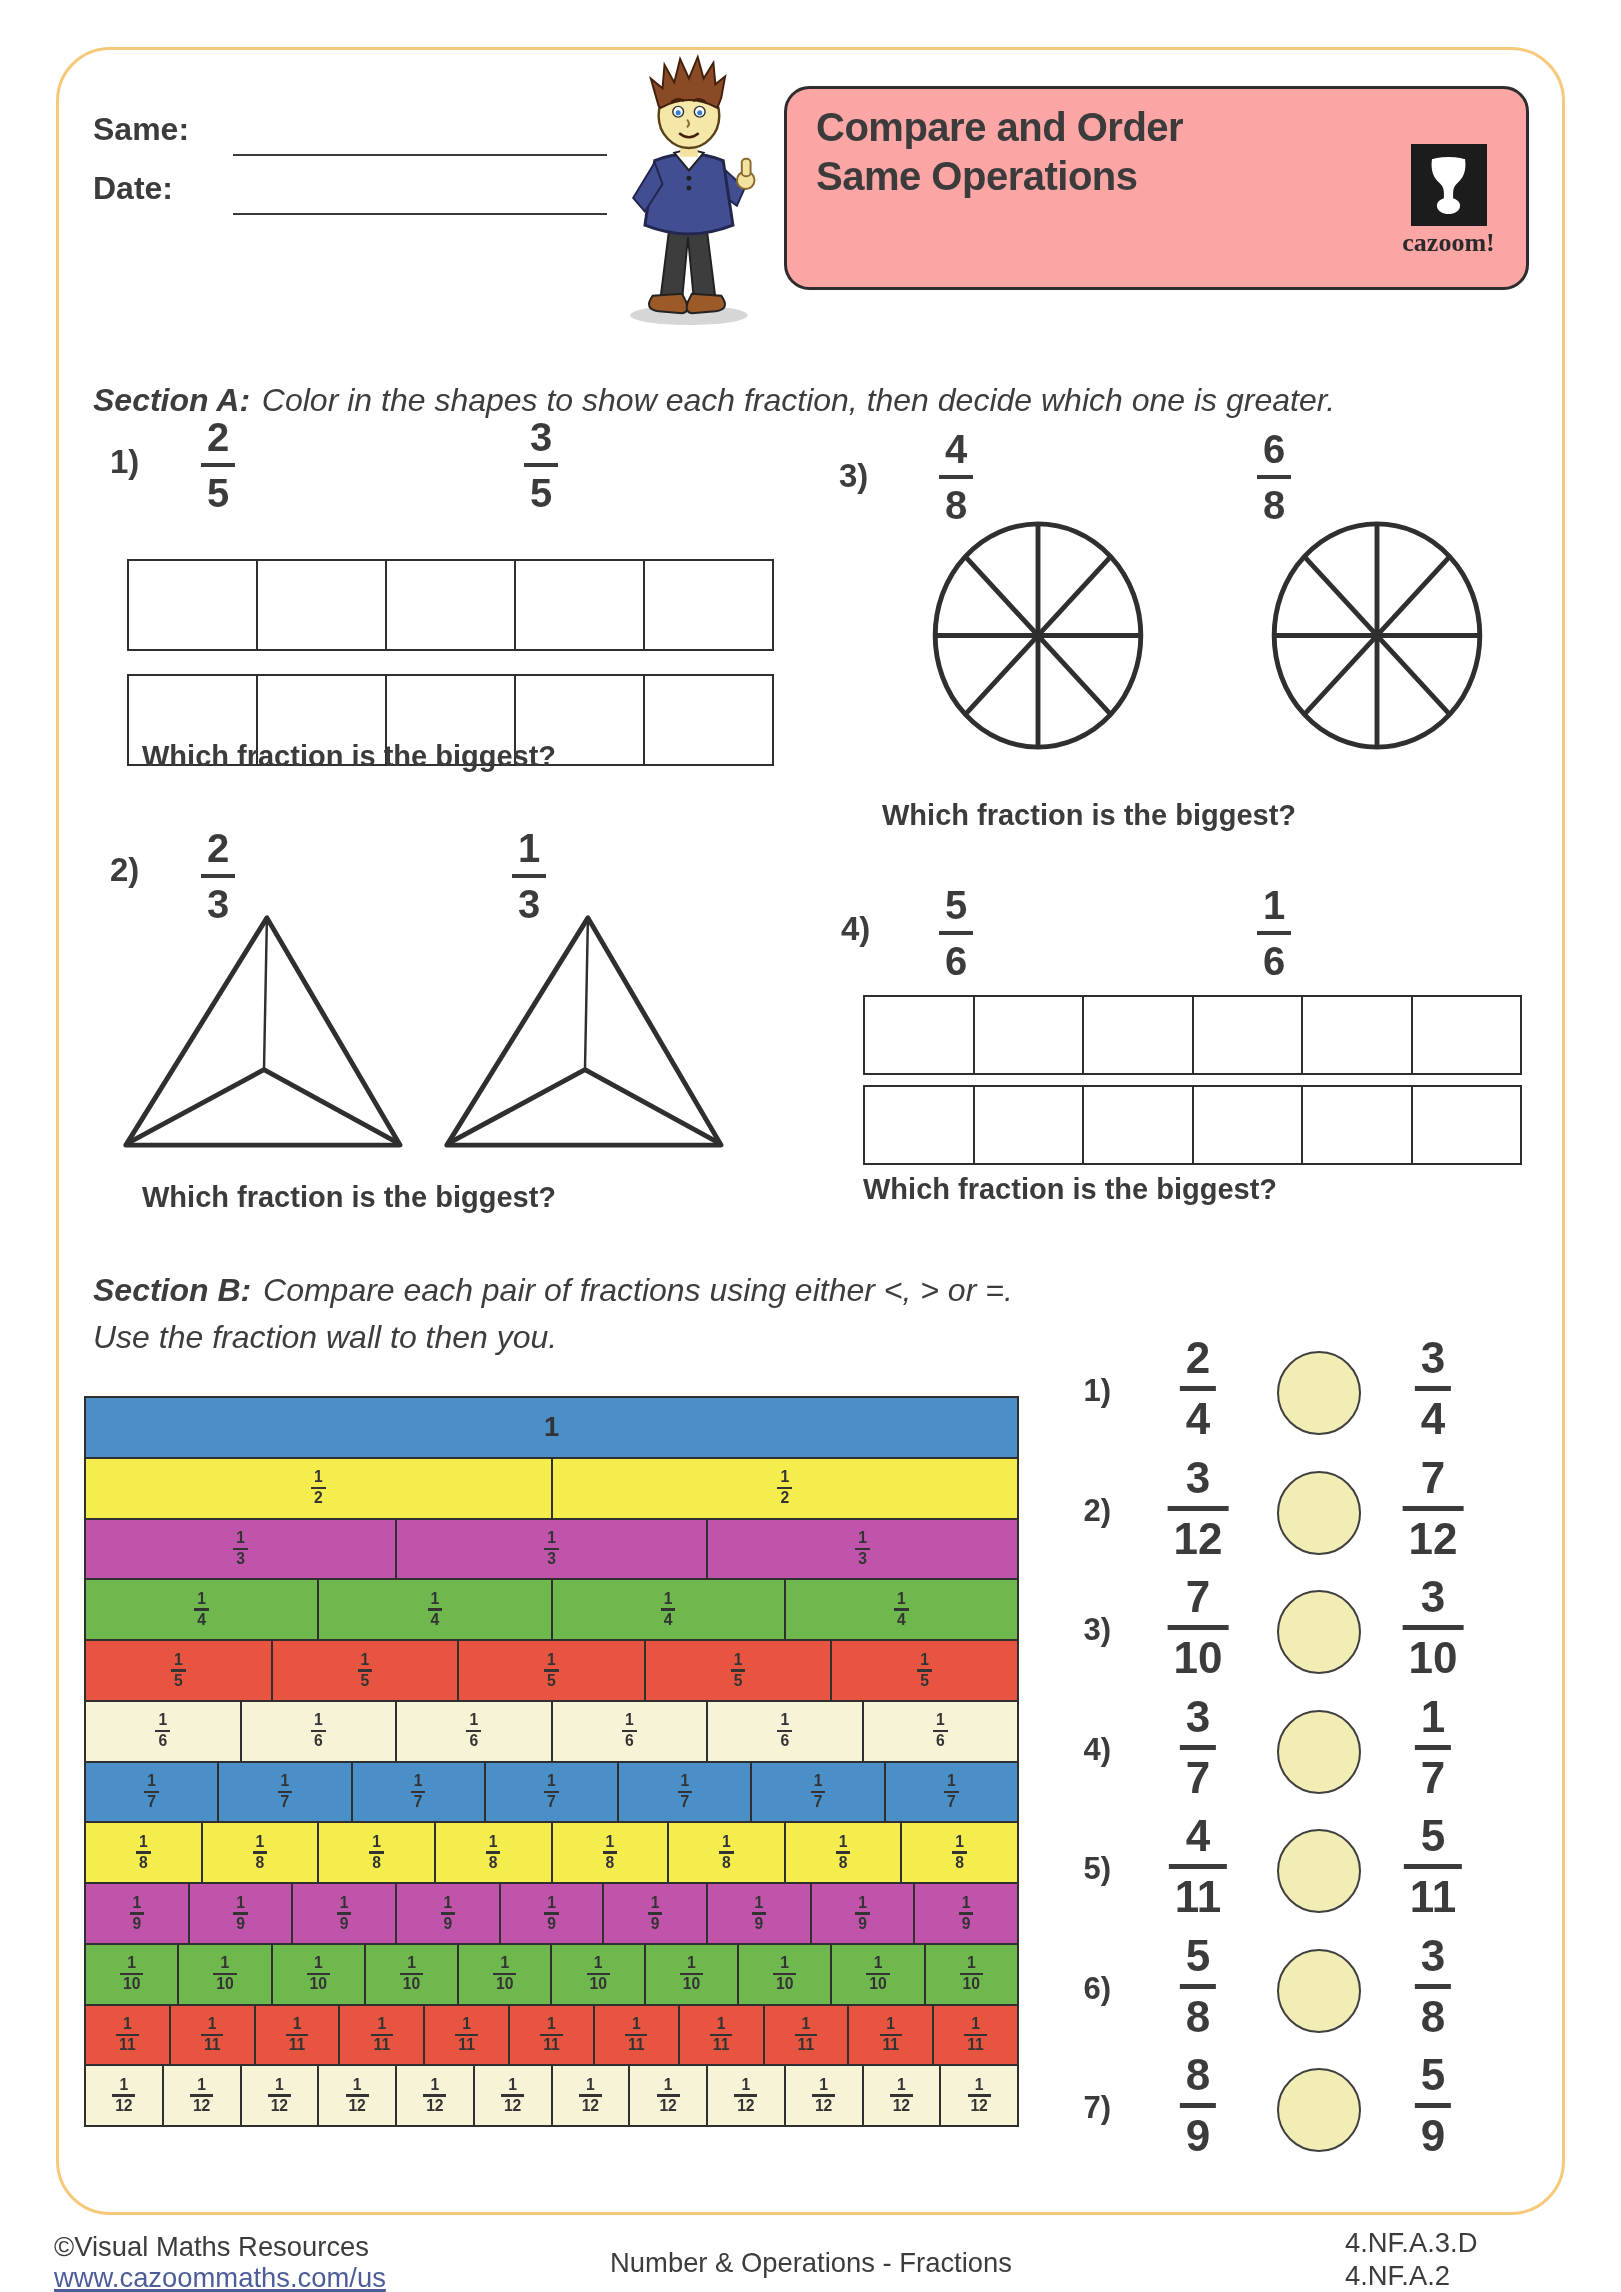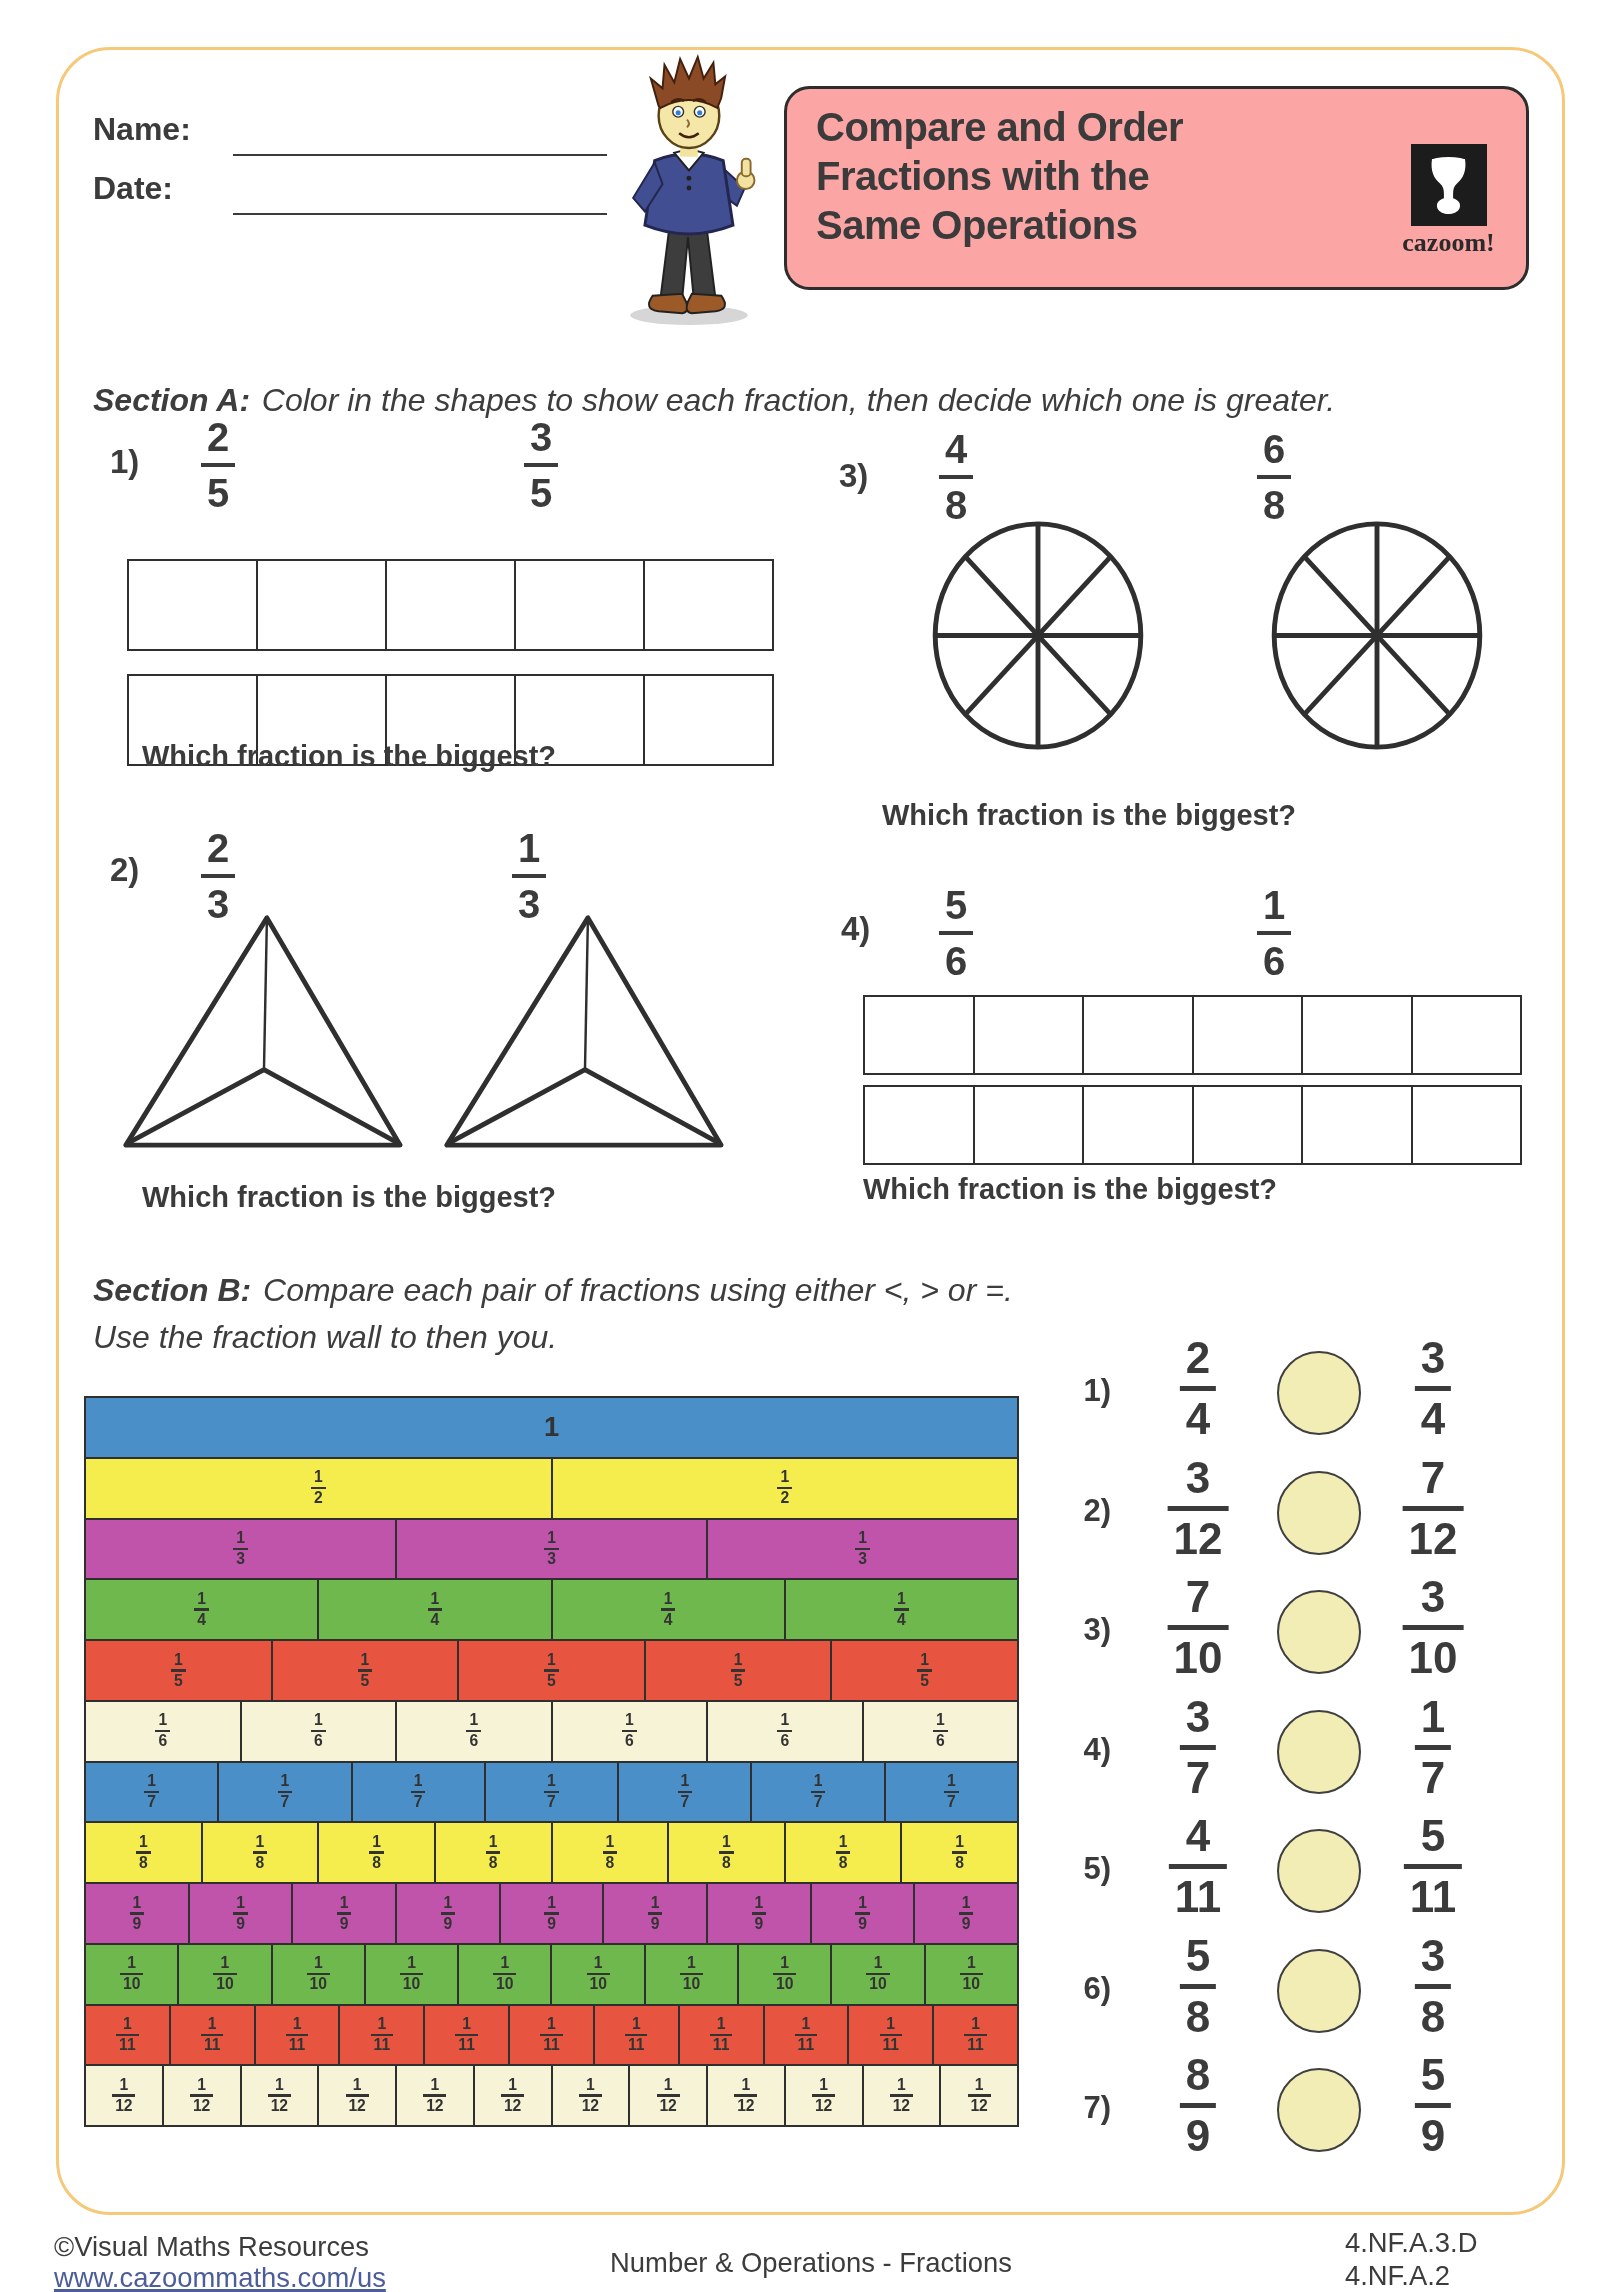--- a/index.html
+++ b/index.html
@@ -48,21 +48,21 @@
   .footlink{color:#4d5d99;text-decoration:underline;text-decoration-thickness:2.5px;}
   svg{display:block;}
 </style>
 </head>
 <body>
 
 <div class="page">
 
   <div class="abs frame"></div>
 
-  <div class="abs lbl" style="left:93px;top:111px">Name:</div>
+  <div class="abs lbl" style="left:93px;top:111px">Same:</div>
   <div class="abs wline" style="left:233px;top:154px;width:374px"></div>
   <div class="abs lbl" style="left:93px;top:170px">Date:</div>
   <div class="abs wline" style="left:233px;top:213px;width:374px"></div>
 
   <svg class="abs" style="left:596px;top:51px" width="181" height="279" viewBox="0 0 185 285">
     <ellipse cx="95" cy="270" rx="60" ry="10" fill="#cccccc" opacity="0.8"></ellipse>
     <path d="M76 172 L66 252 L88 254 L94 190 L100 254 L122 252 L112 172 Z" fill="#3d3d3d" stroke="#222" stroke-width="2"></path>
     <path d="M58 250 q-10 14 6 16 l24 2 q8 -1 4 -12 l-4 -8 z" fill="#9c5a28" stroke="#222" stroke-width="2"></path>
     <path d="M128 250 q10 14 -6 16 l-24 2 q-8 -1 -4 -12 l4 -8 z" fill="#9c5a28" stroke="#222" stroke-width="2"></path>
     <path d="M128 118 L152 140 L144 158 L122 142 Z" fill="#414e91" stroke="#23264f" stroke-width="2"></path>
@@ -82,21 +82,20 @@
     <circle cx="106" cy="63" r="2.6" fill="#2f7fd6"></circle>
     <path d="M77 52 q7 -5 13 -1" stroke="#43200c" stroke-width="2.5" fill="none"></path>
     <path d="M99 51 q7 -4 13 1" stroke="#43200c" stroke-width="2.5" fill="none"></path>
     <path d="M93 70 q4 4 0 8" stroke="#8a6a30" stroke-width="2" fill="none"></path>
     <path d="M85 84 q10 8 20 0" stroke="#43200c" stroke-width="2.5" fill="none"></path>
   </svg>
 
   <div class="abs titlebox">
     <div class="abs titletext" style="left:29px;top:13.7px">
       <div>Compare and Order</div>
-      <div>Fractions with the</div>
       <div>Same Operations</div>
     </div>
     <div class="abs logoblock">
       <div class="logo-square">
         <svg width="55" height="61" viewBox="0 0 60 64">
           <path d="M12 3 H48 C50 16 46 24 39 30 C36 33 35 36 35 41 L35 46 C41 48 44 52 42 57 C40 61 35 63 30 63 C25 63 20 61 18 57 C16 52 19 48 25 46 L25 41 C25 36 24 33 21 30 C14 24 10 16 12 3 Z" fill="#ffffff"></path>
           <ellipse cx="30" cy="4" rx="18" ry="3" fill="#ffffff"></ellipse>
         </svg>
       </div>
       <div class="logo-text">cazoom!</div>

